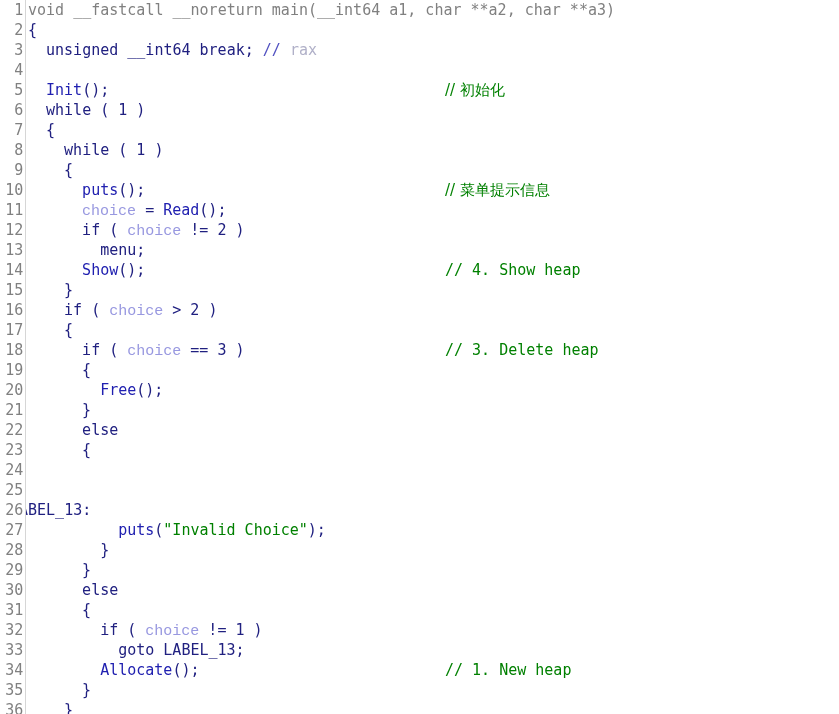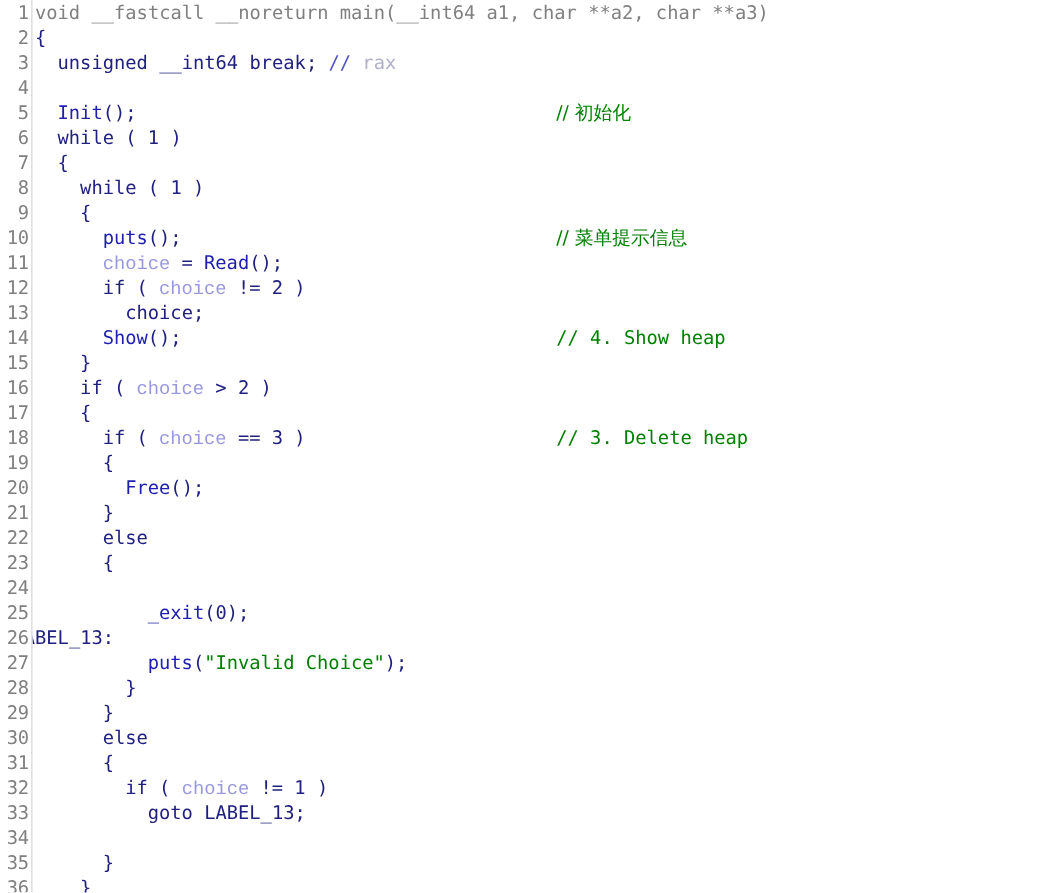--- a/index.html
+++ b/index.html
@@ -152,37 +152,37 @@
       <div class="code-line" style="top: 40px;"><span class="code-text" style="left: 46.04px;"><span class="tok-code">unsigned __int64 break; </span><span class="tok-cmt">// </span><span class="tok-reg">rax</span></span></div>
       <div class="code-line" style="top: 60px;"></div>
       <div class="code-line" style="top: 80px;"><span class="code-text" style="left: 46.04px;"><span class="tok-fn">Init</span><span class="tok-code">();</span></span><span class="code-comment cjk" style="left: 445px;">// 初始化</span></div>
       <div class="code-line" style="top: 100px;"><span class="code-text" style="left: 46.04px;"><span class="tok-code">while ( 1 )</span></span></div>
       <div class="code-line" style="top: 120px;"><span class="code-text" style="left: 46.04px;"><span class="tok-code">{</span></span></div>
       <div class="code-line" style="top: 140px;"><span class="code-text" style="left: 64.08px;"><span class="tok-code">while ( 1 )</span></span></div>
       <div class="code-line" style="top: 160px;"><span class="code-text" style="left: 64.08px;"><span class="tok-code">{</span></span></div>
       <div class="code-line" style="top: 180px;"><span class="code-text" style="left: 82.12px;"><span class="tok-fn">puts</span><span class="tok-code">();</span></span><span class="code-comment cjk" style="left: 445px;">// 菜单提示信息</span></div>
       <div class="code-line" style="top: 200px;"><span class="code-text" style="left: 82.12px;"><span class="tok-var">choice</span><span class="tok-code"> = </span><span class="tok-fn">Read</span><span class="tok-code">();</span></span></div>
       <div class="code-line" style="top: 220px;"><span class="code-text" style="left: 82.12px;"><span class="tok-code">if ( </span><span class="tok-var">choice</span><span class="tok-code"> != 2 )</span></span></div>
-      <div class="code-line" style="top: 240px;"><span class="code-text" style="left: 100.16px;"><span class="tok-code">choice;</span></span></div>
+      <div class="code-line" style="top: 240px;"><span class="code-text" style="left: 100.16px;"><span class="tok-code">menu;</span></span></div>
       <div class="code-line" style="top: 260px;"><span class="code-text" style="left: 82.12px;"><span class="tok-fn">Show</span><span class="tok-code">();</span></span><span class="code-comment" style="left: 445px;">// 4. Show heap</span></div>
       <div class="code-line" style="top: 280px;"><span class="code-text" style="left: 64.08px;"><span class="tok-code">}</span></span></div>
       <div class="code-line" style="top: 300px;"><span class="code-text" style="left: 64.08px;"><span class="tok-code">if ( </span><span class="tok-var">choice</span><span class="tok-code"> &gt; 2 )</span></span></div>
       <div class="code-line" style="top: 320px;"><span class="code-text" style="left: 64.08px;"><span class="tok-code">{</span></span></div>
       <div class="code-line" style="top: 340px;"><span class="code-text" style="left: 82.12px;"><span class="tok-code">if ( </span><span class="tok-var">choice</span><span class="tok-code"> == 3 )</span></span><span class="code-comment" style="left: 445px;">// 3. Delete heap</span></div>
       <div class="code-line" style="top: 360px;"><span class="code-text" style="left: 82.12px;"><span class="tok-code">{</span></span></div>
       <div class="code-line" style="top: 380px;"><span class="code-text" style="left: 100.16px;"><span class="tok-fn">Free</span><span class="tok-code">();</span></span></div>
       <div class="code-line" style="top: 400px;"><span class="code-text" style="left: 82.12px;"><span class="tok-code">}</span></span></div>
       <div class="code-line" style="top: 420px;"><span class="code-text" style="left: 82.12px;"><span class="tok-code">else</span></span></div>
       <div class="code-line" style="top: 440px;"><span class="code-text" style="left: 82.12px;"><span class="tok-code">{</span></span></div>
-      <div class="code-line" style="top: 480px;"><span class="code-text" style="left: 118.2px;"><span class="tok-fn">_exit</span><span class="tok-code">(0);</span></span></div>
       <div class="code-line" style="top: 500px;"><span class="code-text" style="left: 9.96px;"><span class="tok-label">LABEL_13:</span></span></div>
       <div class="code-line" style="top: 520px;"><span class="code-text" style="left: 118.2px;"><span class="tok-fn">puts</span><span class="tok-code">(</span><span class="tok-str">"Invalid Choice"</span><span class="tok-code">);</span></span></div>
       <div class="code-line" style="top: 540px;"><span class="code-text" style="left: 100.16px;"><span class="tok-code">}</span></span></div>
       <div class="code-line" style="top: 560px;"><span class="code-text" style="left: 82.12px;"><span class="tok-code">}</span></span></div>
       <div class="code-line" style="top: 580px;"><span class="code-text" style="left: 82.12px;"><span class="tok-code">else</span></span></div>
       <div class="code-line" style="top: 600px;"><span class="code-text" style="left: 82.12px;"><span class="tok-code">{</span></span></div>
       <div class="code-line" style="top: 620px;"><span class="code-text" style="left: 100.16px;"><span class="tok-code">if ( </span><span class="tok-var">choice</span><span class="tok-code"> != 1 )</span></span></div>
       <div class="code-line" style="top: 640px;"><span class="code-text" style="left: 118.2px;"><span class="tok-code">goto LABEL_13;</span></span></div>
+      <div class="code-line" style="top: 660px;"><span class="code-text" style="left: 100.16px;"><span class="tok-fn">Allocate</span><span class="tok-code">();</span></span><span class="code-comment" style="left: 445px;">// 1. New heap</span></div>
       <div class="code-line" style="top: 680px;"><span class="code-text" style="left: 82.12px;"><span class="tok-code">}</span></span></div>
       <div class="code-line" style="top: 700px;"><span class="code-text" style="left: 64.08px;"><span class="tok-code">}</span></span></div>
     </div>
 
 </div>
 
 </body></html>

